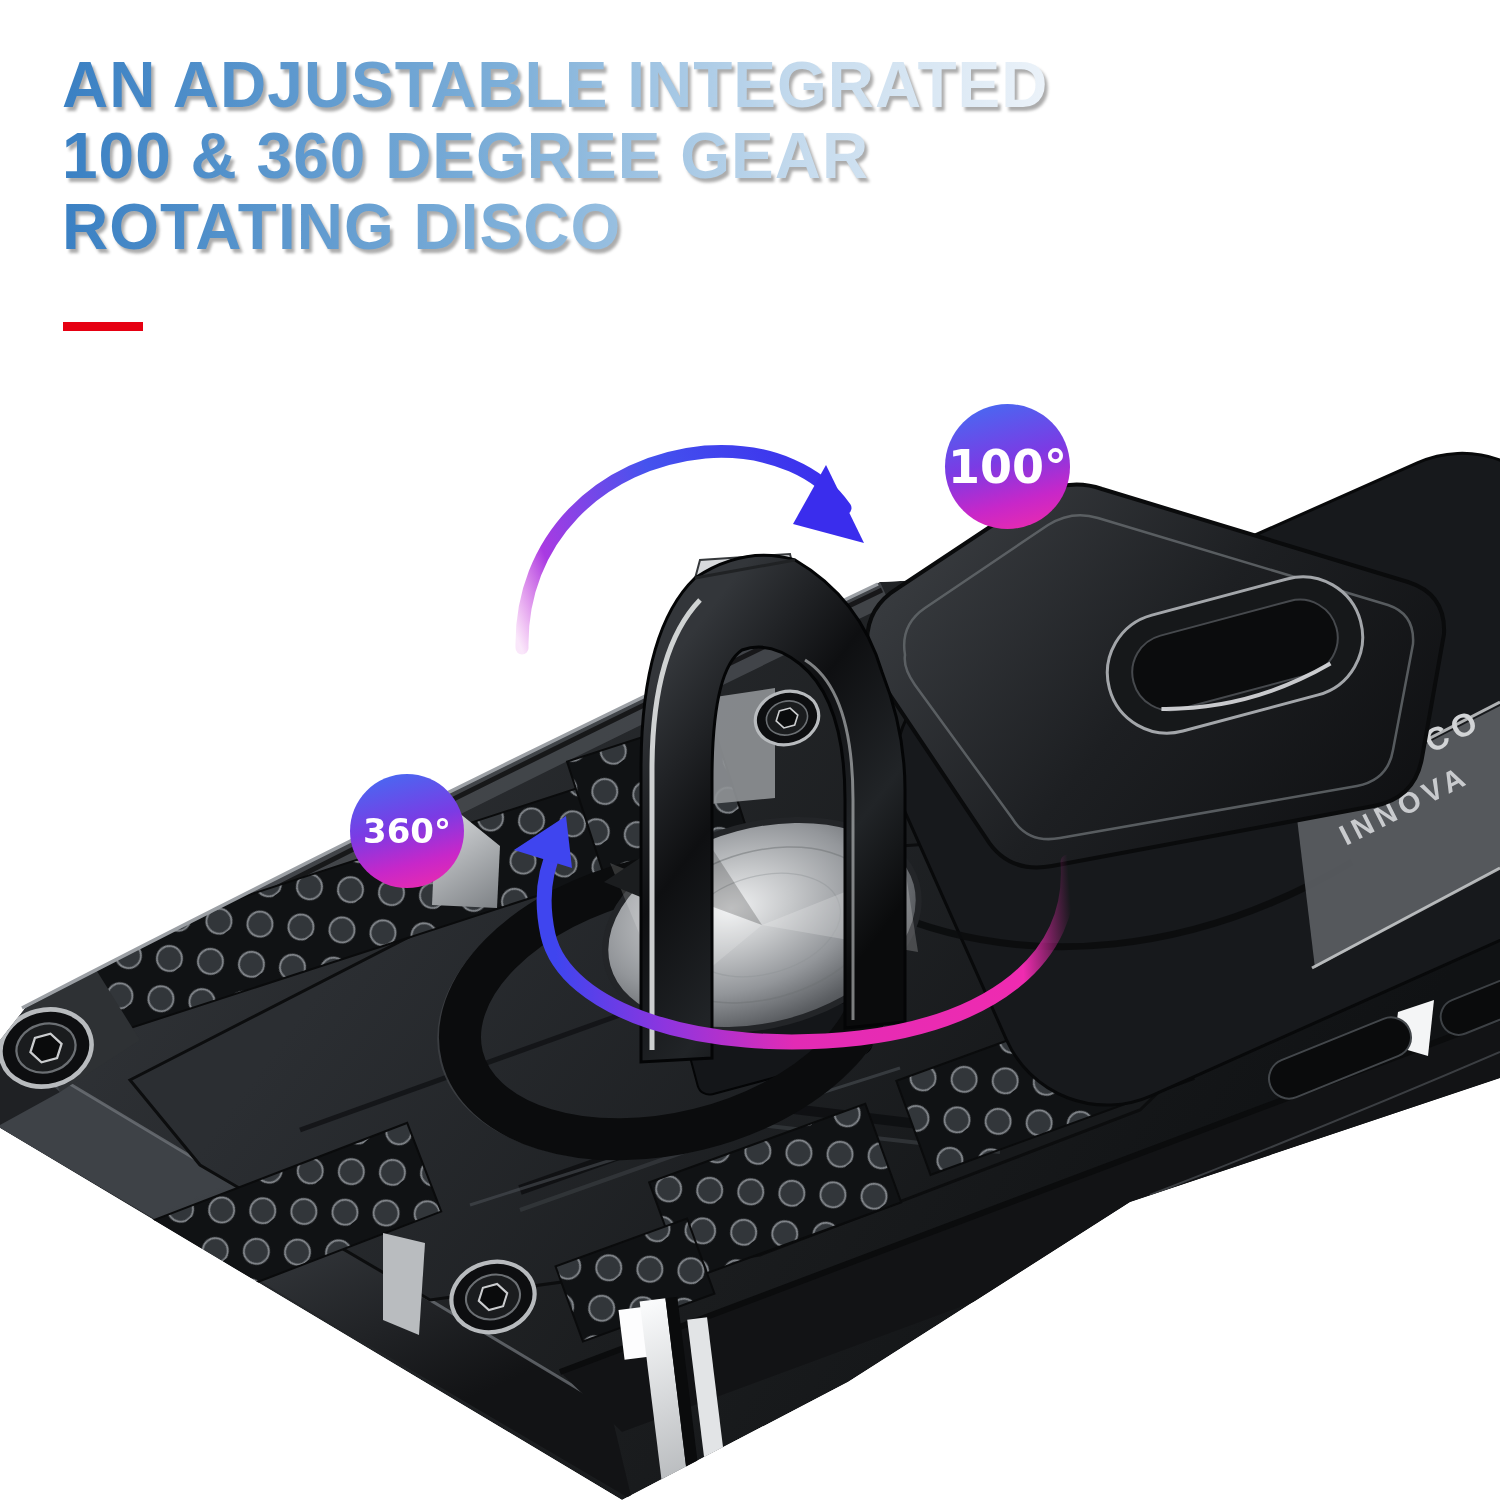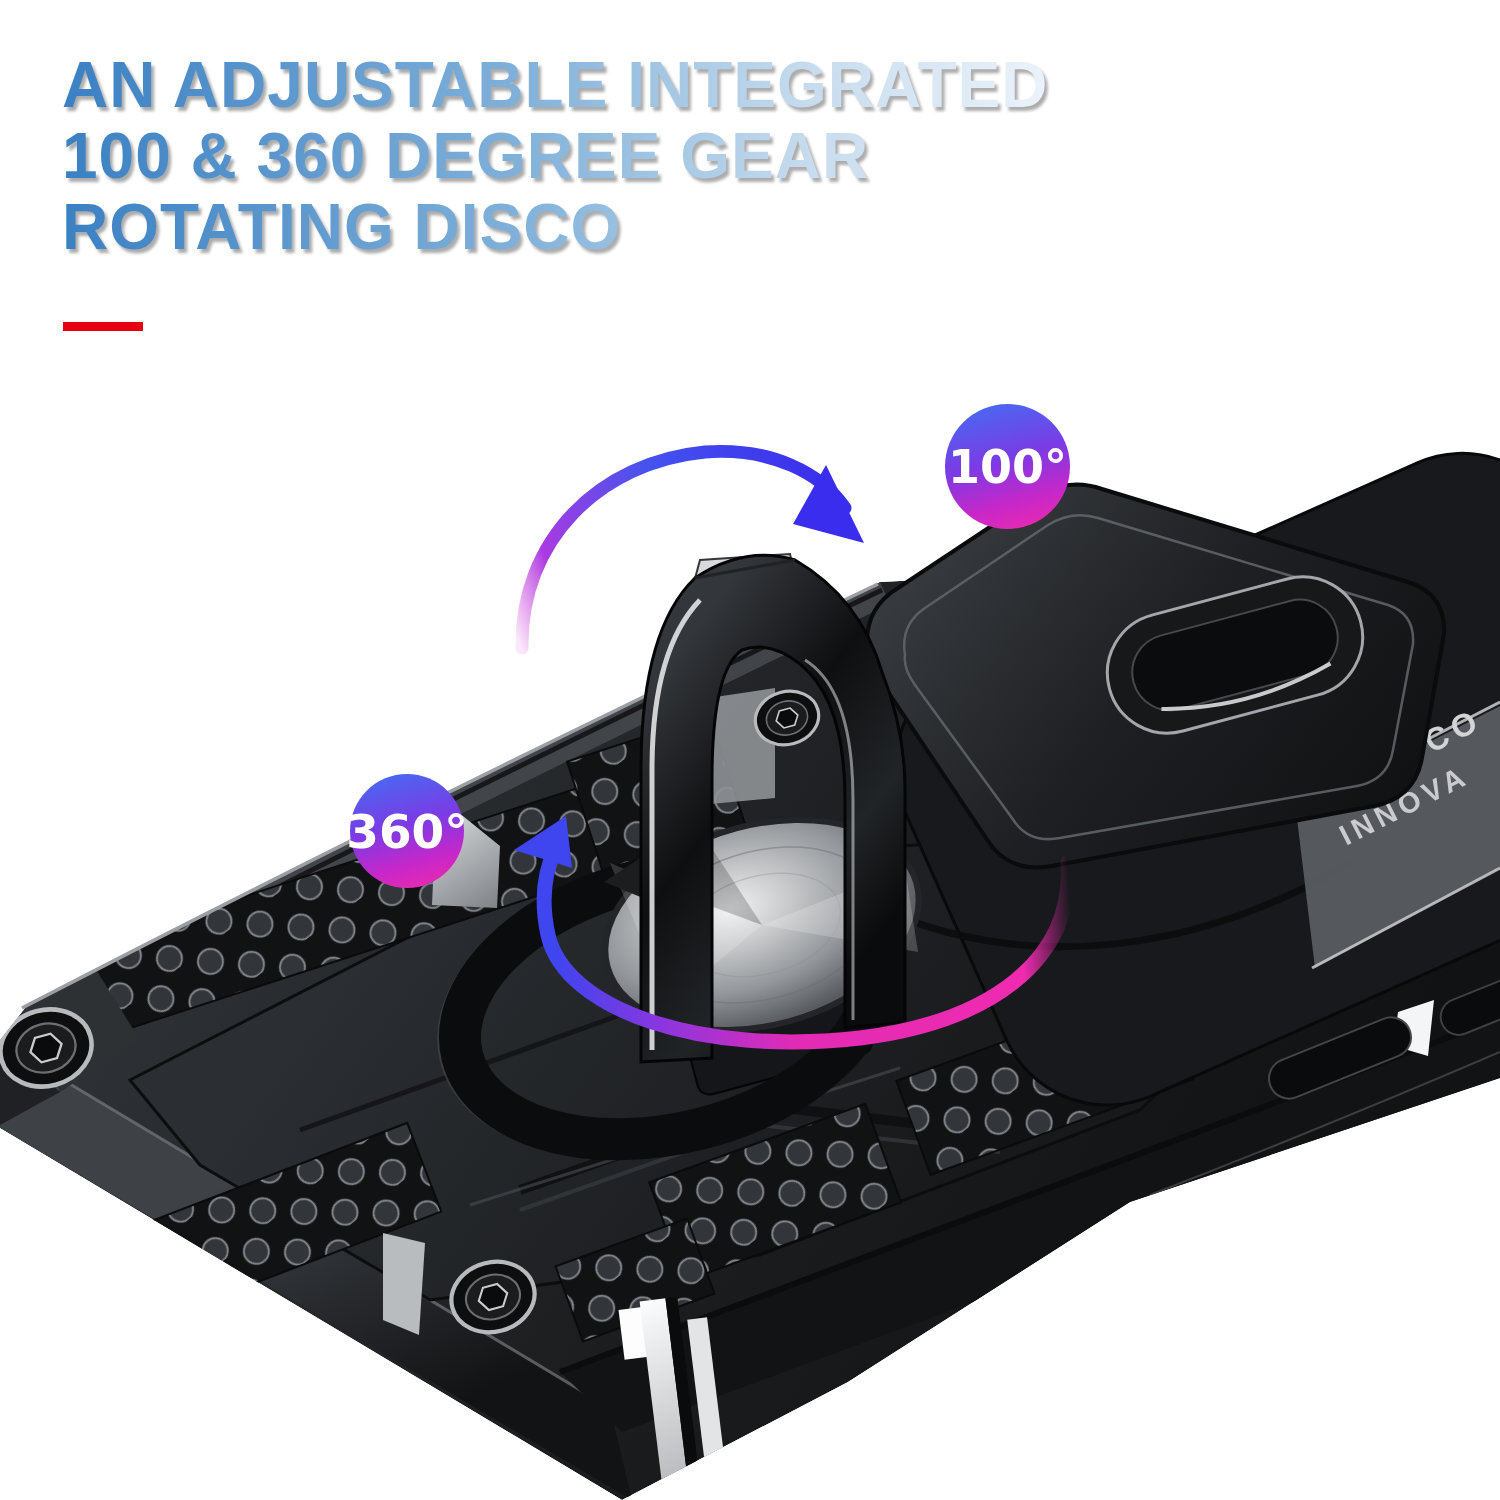--- a/index.html
+++ b/index.html
@@ -24,21 +24,21 @@
   .red-dash{position:absolute;left:63px;top:322px;width:80px;height:9px;background:#e60012;}
 
   
   .badge{
     position:absolute;border-radius:50%;
     display:flex;align-items:center;justify-content:center;
     background:linear-gradient(165deg,#4b66f1 8%,#7b3be4 45%,#c727c9 74%,#f22ba8 100%);
     color:#ffffff;font-family:"DejaVu Sans","Liberation Sans",sans-serif;font-weight:bold;
   }
   .badge-100{left:907px;top:404px;width:125px;height:125px;font-size:46px;margin-left:38px;}
-  .badge-360{left:350px;top:774px;width:114px;height:114px;font-size:47px;}
+  .badge-360{left:350px;top:774px;width:114px;height:114px;font-size:34px;}
 
   .engrave-text{font-family:"Liberation Sans",sans-serif;font-weight:bold;}
 </style>
 </head>
 <body>
 
 <div class="stage">
 
 <svg class="scene" width="1500" height="1500" viewBox="0 0 1500 1500">
   <defs>

